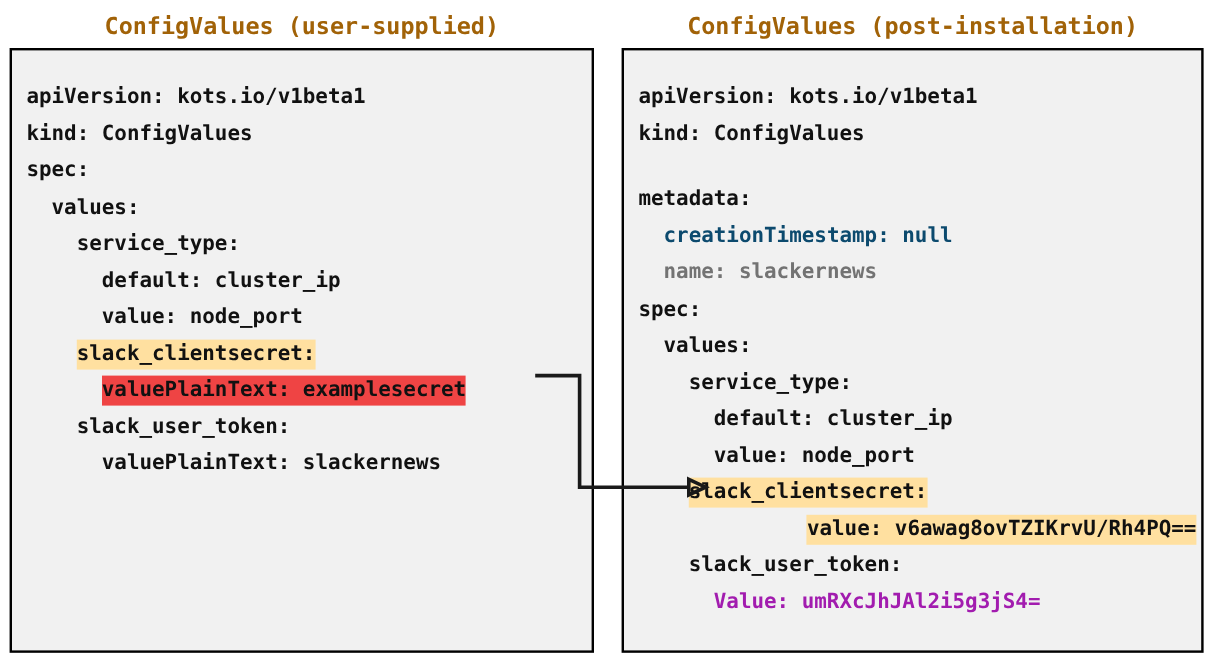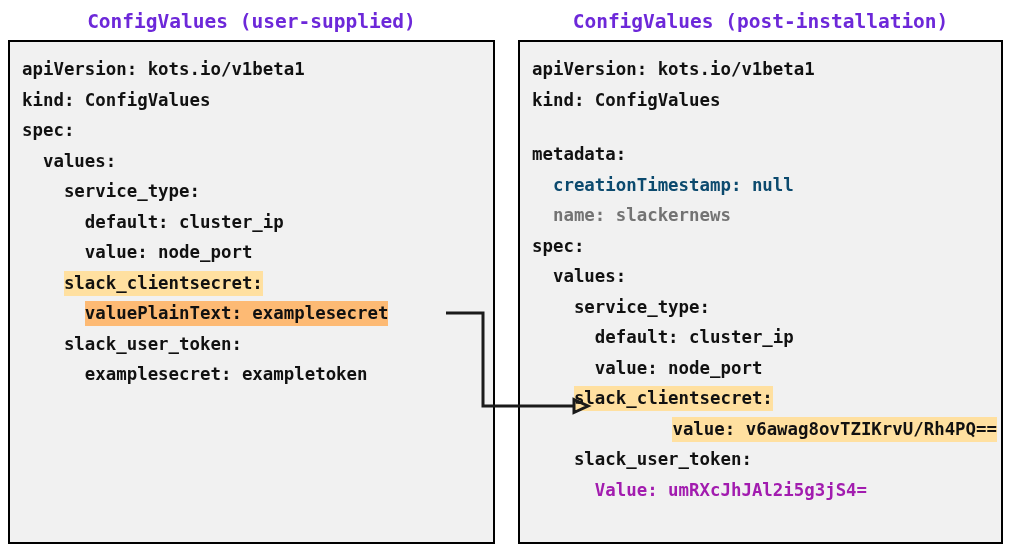--- a/index.html
+++ b/index.html
@@ -28,38 +28,38 @@
 
   .panel-title {
     position: absolute;
     top: 10px;
     left: 0;
     width: 100%;
     text-align: center;
     font-family: "DejaVu Sans Mono", "Liberation Mono", monospace;
     font-size: 19.5px;
     font-weight: bold;
-    color: #6d28d9;
+    color: #a16207;
     letter-spacing: 0px;
     white-space: nowrap;
   }
 
   .panel-box {
     position: absolute;
     top: 40px;
     left: 0;
     background: #f1f1f1;
     border: 2px solid #000000;
     box-sizing: border-box;
     overflow: hidden;
   }
 
   .code-block {
     position: absolute;
-    top: 12px;
+    top: 24px;
     left: 12px;
     right: 4px;
   }
 
   .code-line {
     height: 30.5px;
     line-height: 30.5px;
     font-family: "DejaVu Sans Mono", "Liberation Mono", monospace;
     font-size: 17.4px;
     font-weight: bold;
@@ -103,23 +103,23 @@
     <div class="panel-box" id="panel-left-box" style="background: rgb(241, 241, 241); border-color: rgb(0, 0, 0);">
       <div class="code-block">
           <div class="code-line" style="color: rgb(17, 17, 17);"><span class="seg">apiVersion: kots.io/v1beta1</span></div>
           <div class="code-line" style="color: rgb(17, 17, 17);"><span class="seg">kind: ConfigValues</span></div>
           <div class="code-line" style="color: rgb(17, 17, 17);"><span class="seg">spec:</span></div>
           <div class="code-line" style="color: rgb(17, 17, 17);"><span class="pad">  </span><span class="seg">values:</span></div>
           <div class="code-line" style="color: rgb(17, 17, 17);"><span class="pad">    </span><span class="seg">service_type:</span></div>
           <div class="code-line" style="color: rgb(17, 17, 17);"><span class="pad">      </span><span class="seg">default: cluster_ip</span></div>
           <div class="code-line" style="color: rgb(17, 17, 17);"><span class="pad">      </span><span class="seg">value: node_port</span></div>
           <div class="code-line hl" style="color: rgb(17, 17, 17);"><span class="pad">    </span><span class="seg" style="background: rgb(255, 224, 160);">slack_clientsecret:</span></div>
-          <div class="code-line hl" style="color: rgb(17, 17, 17);"><span class="pad">      </span><span class="seg" style="background: #fdba74;">valuePlainText: examplesecret</span></div>
+          <div class="code-line hl" style="color: rgb(17, 17, 17);"><span class="pad">      </span><span class="seg" style="background: #ef4444;">valuePlainText: examplesecret</span></div>
           <div class="code-line" style="color: rgb(17, 17, 17);"><span class="pad">    </span><span class="seg">slack_user_token:</span></div>
-          <div class="code-line" style="color: rgb(17, 17, 17);"><span class="pad">      </span><span class="seg">examplesecret: exampletoken</span></div>
+          <div class="code-line" style="color: rgb(17, 17, 17);"><span class="pad">      </span><span class="seg">valuePlainText: slackernews</span></div>
         </div>
     </div>
   </div>
 
   <div class="panel-group" id="panel-right-group">
     <div class="panel-title">ConfigValues (post-installation)</div>
     <div class="panel-box" id="panel-right-box" style="background: rgb(241, 241, 241); border-color: rgb(0, 0, 0);">
       <div class="code-block">
           <div class="code-line" style="color: rgb(17, 17, 17);"><span class="seg">apiVersion: kots.io/v1beta1</span></div>
           <div class="code-line" style="color: rgb(17, 17, 17);"><span class="seg">kind: ConfigValues</span></div>

